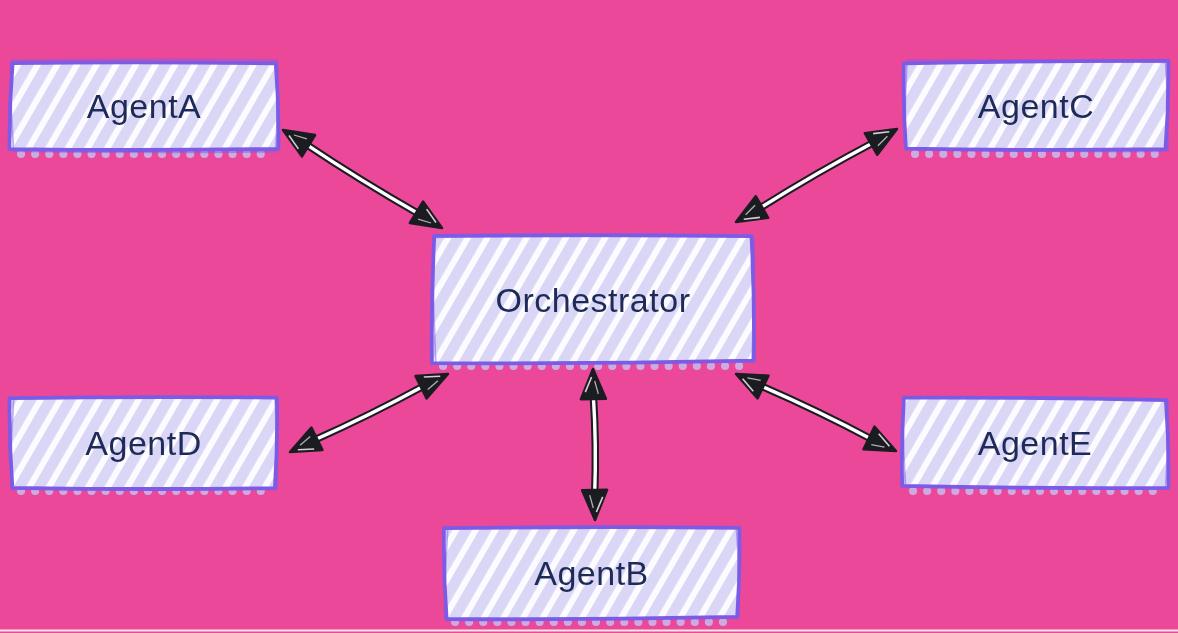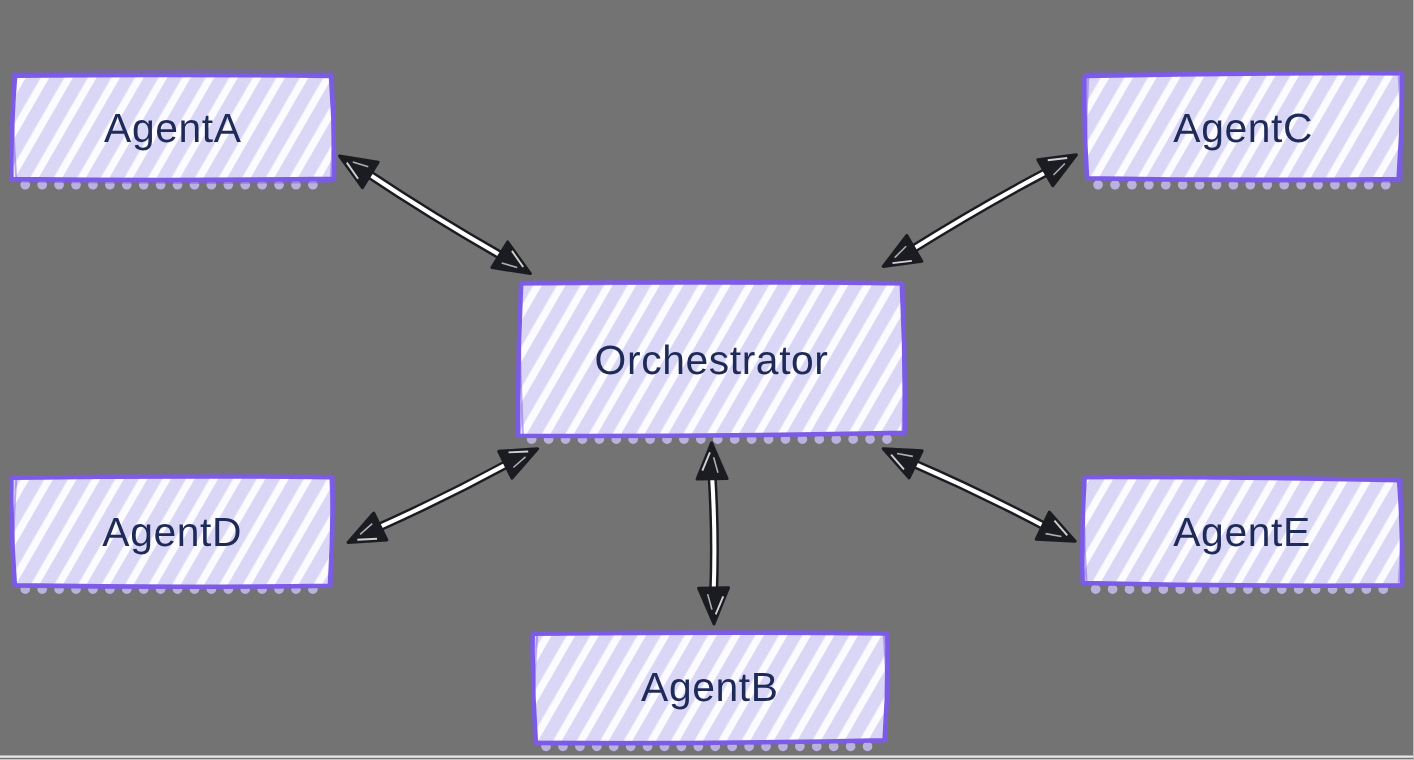--- a/index.html
+++ b/index.html
@@ -1,19 +1,19 @@
 <!DOCTYPE html>
 <html><head>
 <meta charset="utf-8">
 <style>
   html,body{margin:0;padding:0;background:#ffffff;}
   .canvas{
     position:relative;
     width:1178px;height:633px;
-    background:#737373;
+    background:#ec4899;
     overflow:hidden;
     font-family:"Liberation Sans","DejaVu Sans",sans-serif;
   }
   svg{display:block;}
   text.node-label{
     font-family:"Liberation Sans","DejaVu Sans",sans-serif;
     font-size:34px;
     font-weight:500;
     letter-spacing:0.5px;
   }

